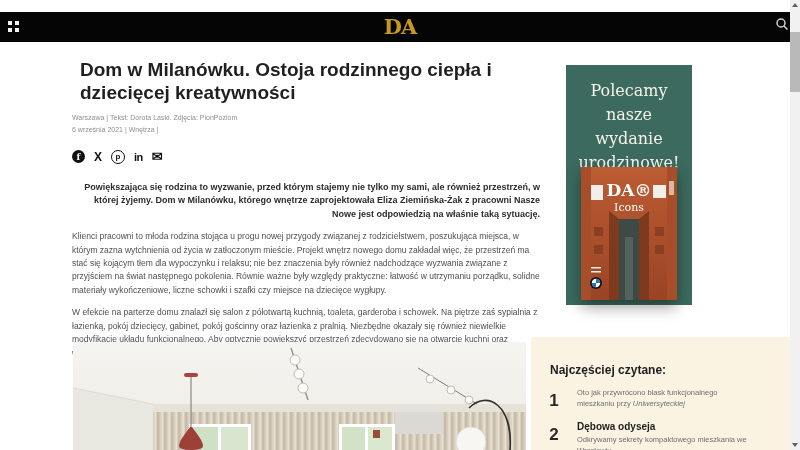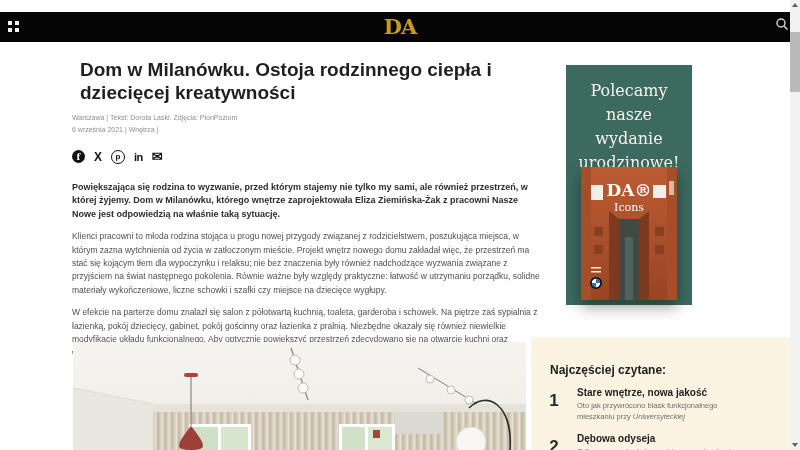--- a/index.html
+++ b/index.html
@@ -29,21 +29,21 @@
   .title{font-size:19px;font-weight:700;color:#1f1f1f;line-height:1.22;margin:0 0 8px 8px;letter-spacing:0;}
   .meta{font-size:7px;color:#8f8f8f;line-height:1.6;margin-bottom:14px;}
   .share-row{display:flex;align-items:center;gap:9px;height:16px;margin-bottom:16px;}
   .si{display:inline-flex;align-items:center;justify-content:center;cursor:pointer;
       font-weight:700;color:#111;}
   .si-fb{width:13px;height:13px;border-radius:50%;background:#111;color:#fff;font-size:9px;font-family:"DejaVu Serif",serif;}
   .si-x{font-size:12px;}
   .si-pin{width:12px;height:12px;border-radius:50%;border:1.4px solid #111;font-size:8px;background:#fff;}
   .si-in{font-size:11px;letter-spacing:-0.5px;}
   .si-mail{font-size:13px;}
-  .intro{font-size:9px;font-weight:700;color:#2d2d2d;line-height:1.5;margin:16px 0 9px 0;}
+  .intro{font-size:9px;font-weight:700;color:#2d2d2d;line-height:1.5;margin:16px 0 9px 0;text-align:right;}
   .para{font-size:8.5px;color:#4f4f4f;line-height:1.58;margin:0 0 9px 0;}
 
   
   .photo{position:absolute;left:73px;top:342px;width:453px;height:108px;overflow:hidden;background:#f0efeb;}
 
   
   .promo{position:absolute;left:566px;top:65px;width:126px;height:240px;background:#3c6a5e;cursor:pointer;}
   .promo-text{margin:14px auto 0 auto;width:104px;text-align:center;color:#f6f3ec;
               font-family:"DejaVu Serif",serif;font-size:16px;line-height:1.5;}
   .cover{position:absolute;left:15px;top:102px;width:96px;height:133px;
@@ -175,21 +175,20 @@
       </svg>
     </div>
   </div>
 
   <div class="most-read">
     <div class="mr-heading">Najczęściej czytane:</div>
 
     <div class="mr-item">
       <div class="mr-rank">1</div>
       <div class="mr-body">
-        <p class="mr-title">Stare wnętrze, nowa jakość</p>
         <p class="mr-desc"><span>Oto jak przywrócono blask funkcjonalnego mieszkaniu przy </span><em>Uniwersyteckiej</em></p>
       </div>
     </div>
 
     <div class="mr-item">
       <div class="mr-rank">2</div>
       <div class="mr-body">
         <p class="mr-title">Dębowa odyseja</p>
         <p class="mr-desc"><span>Odkrywamy sekrety kompaktowego mieszkania we Wrocławiu</span><em></em></p>
       </div>

